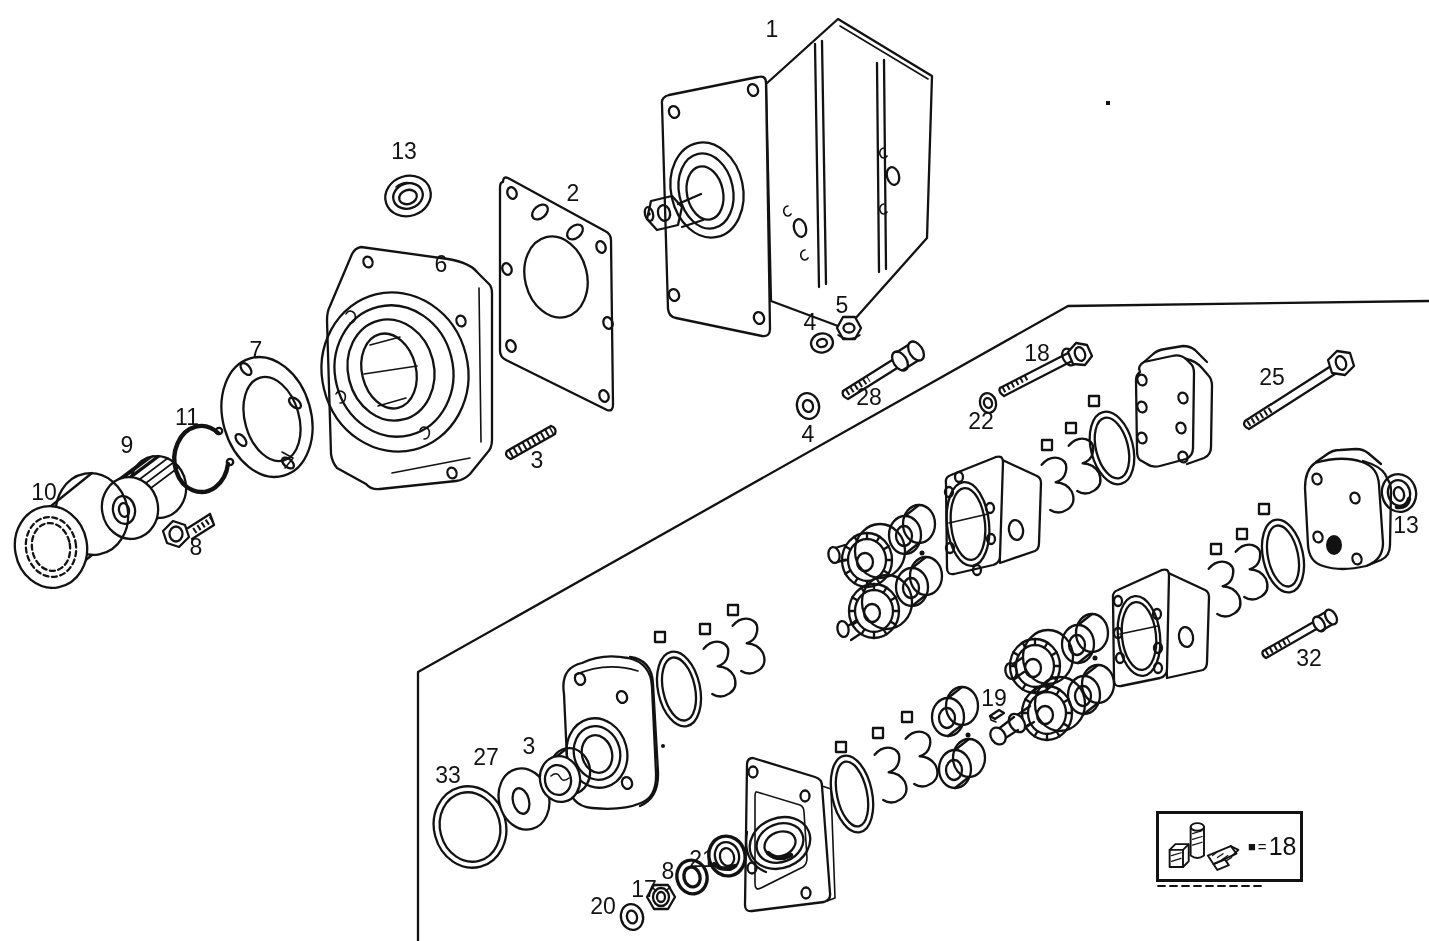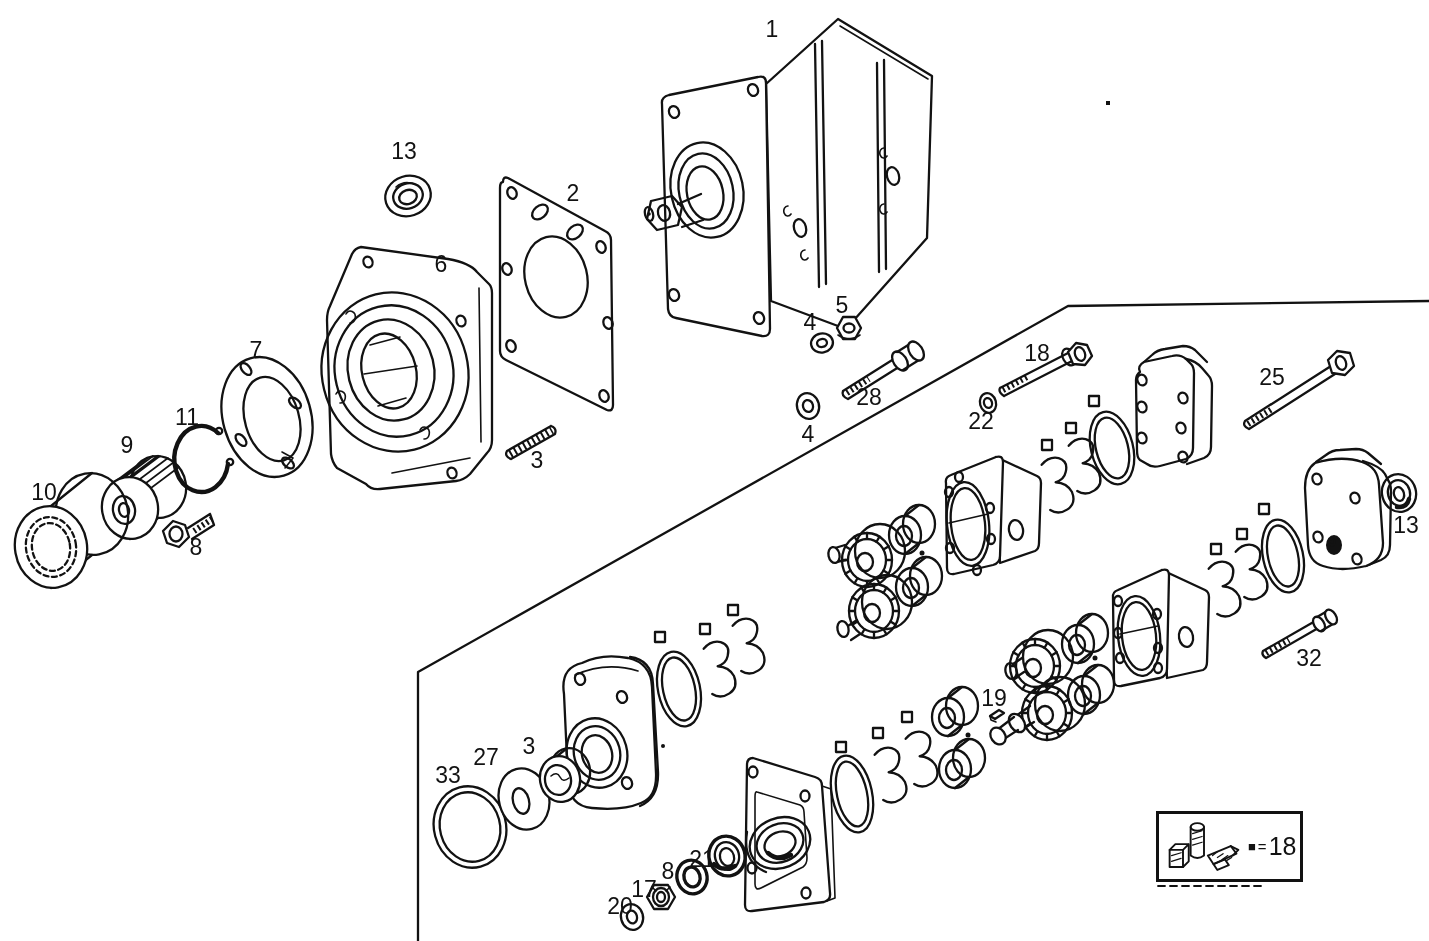--- a/index.html
+++ b/index.html
@@ -416,21 +416,21 @@
   <div class="co" style="left:196px;top:547px">8</div>
   <div class="co" style="left:127px;top:445px">9</div>
   <div class="co" style="left:44px;top:492px">10</div>
   <div class="co" style="left:187px;top:417px">11</div>
   <div class="co" style="left:404px;top:151px">13</div>
   <div class="co" style="left:1406px;top:525px">13</div>
   <div class="co" style="left:529px;top:746px">3</div>
   <div class="co" style="left:668px;top:871px">8</div>
   <div class="co" style="left:644px;top:889px">17</div>
   <div class="co" style="left:994px;top:698px">19</div>
-  <div class="co" style="left:620px;top:906px">20</div>
+  <div class="co" style="left:603px;top:906px">20</div>
   <div class="co" style="left:702px;top:859px">21</div>
   <div class="co" style="left:981px;top:421px">22</div>
   <div class="co" style="left:1309px;top:658px">32</div>
   <div class="co" style="left:1037px;top:353px">18</div>
   <div class="co" style="left:1272px;top:377px">25</div>
   <div class="co" style="left:448px;top:775px">33</div>
   <div class="co" style="left:486px;top:757px">27</div>
   <div class="co" style="left:869px;top:397px">28</div>
 </div>
 

